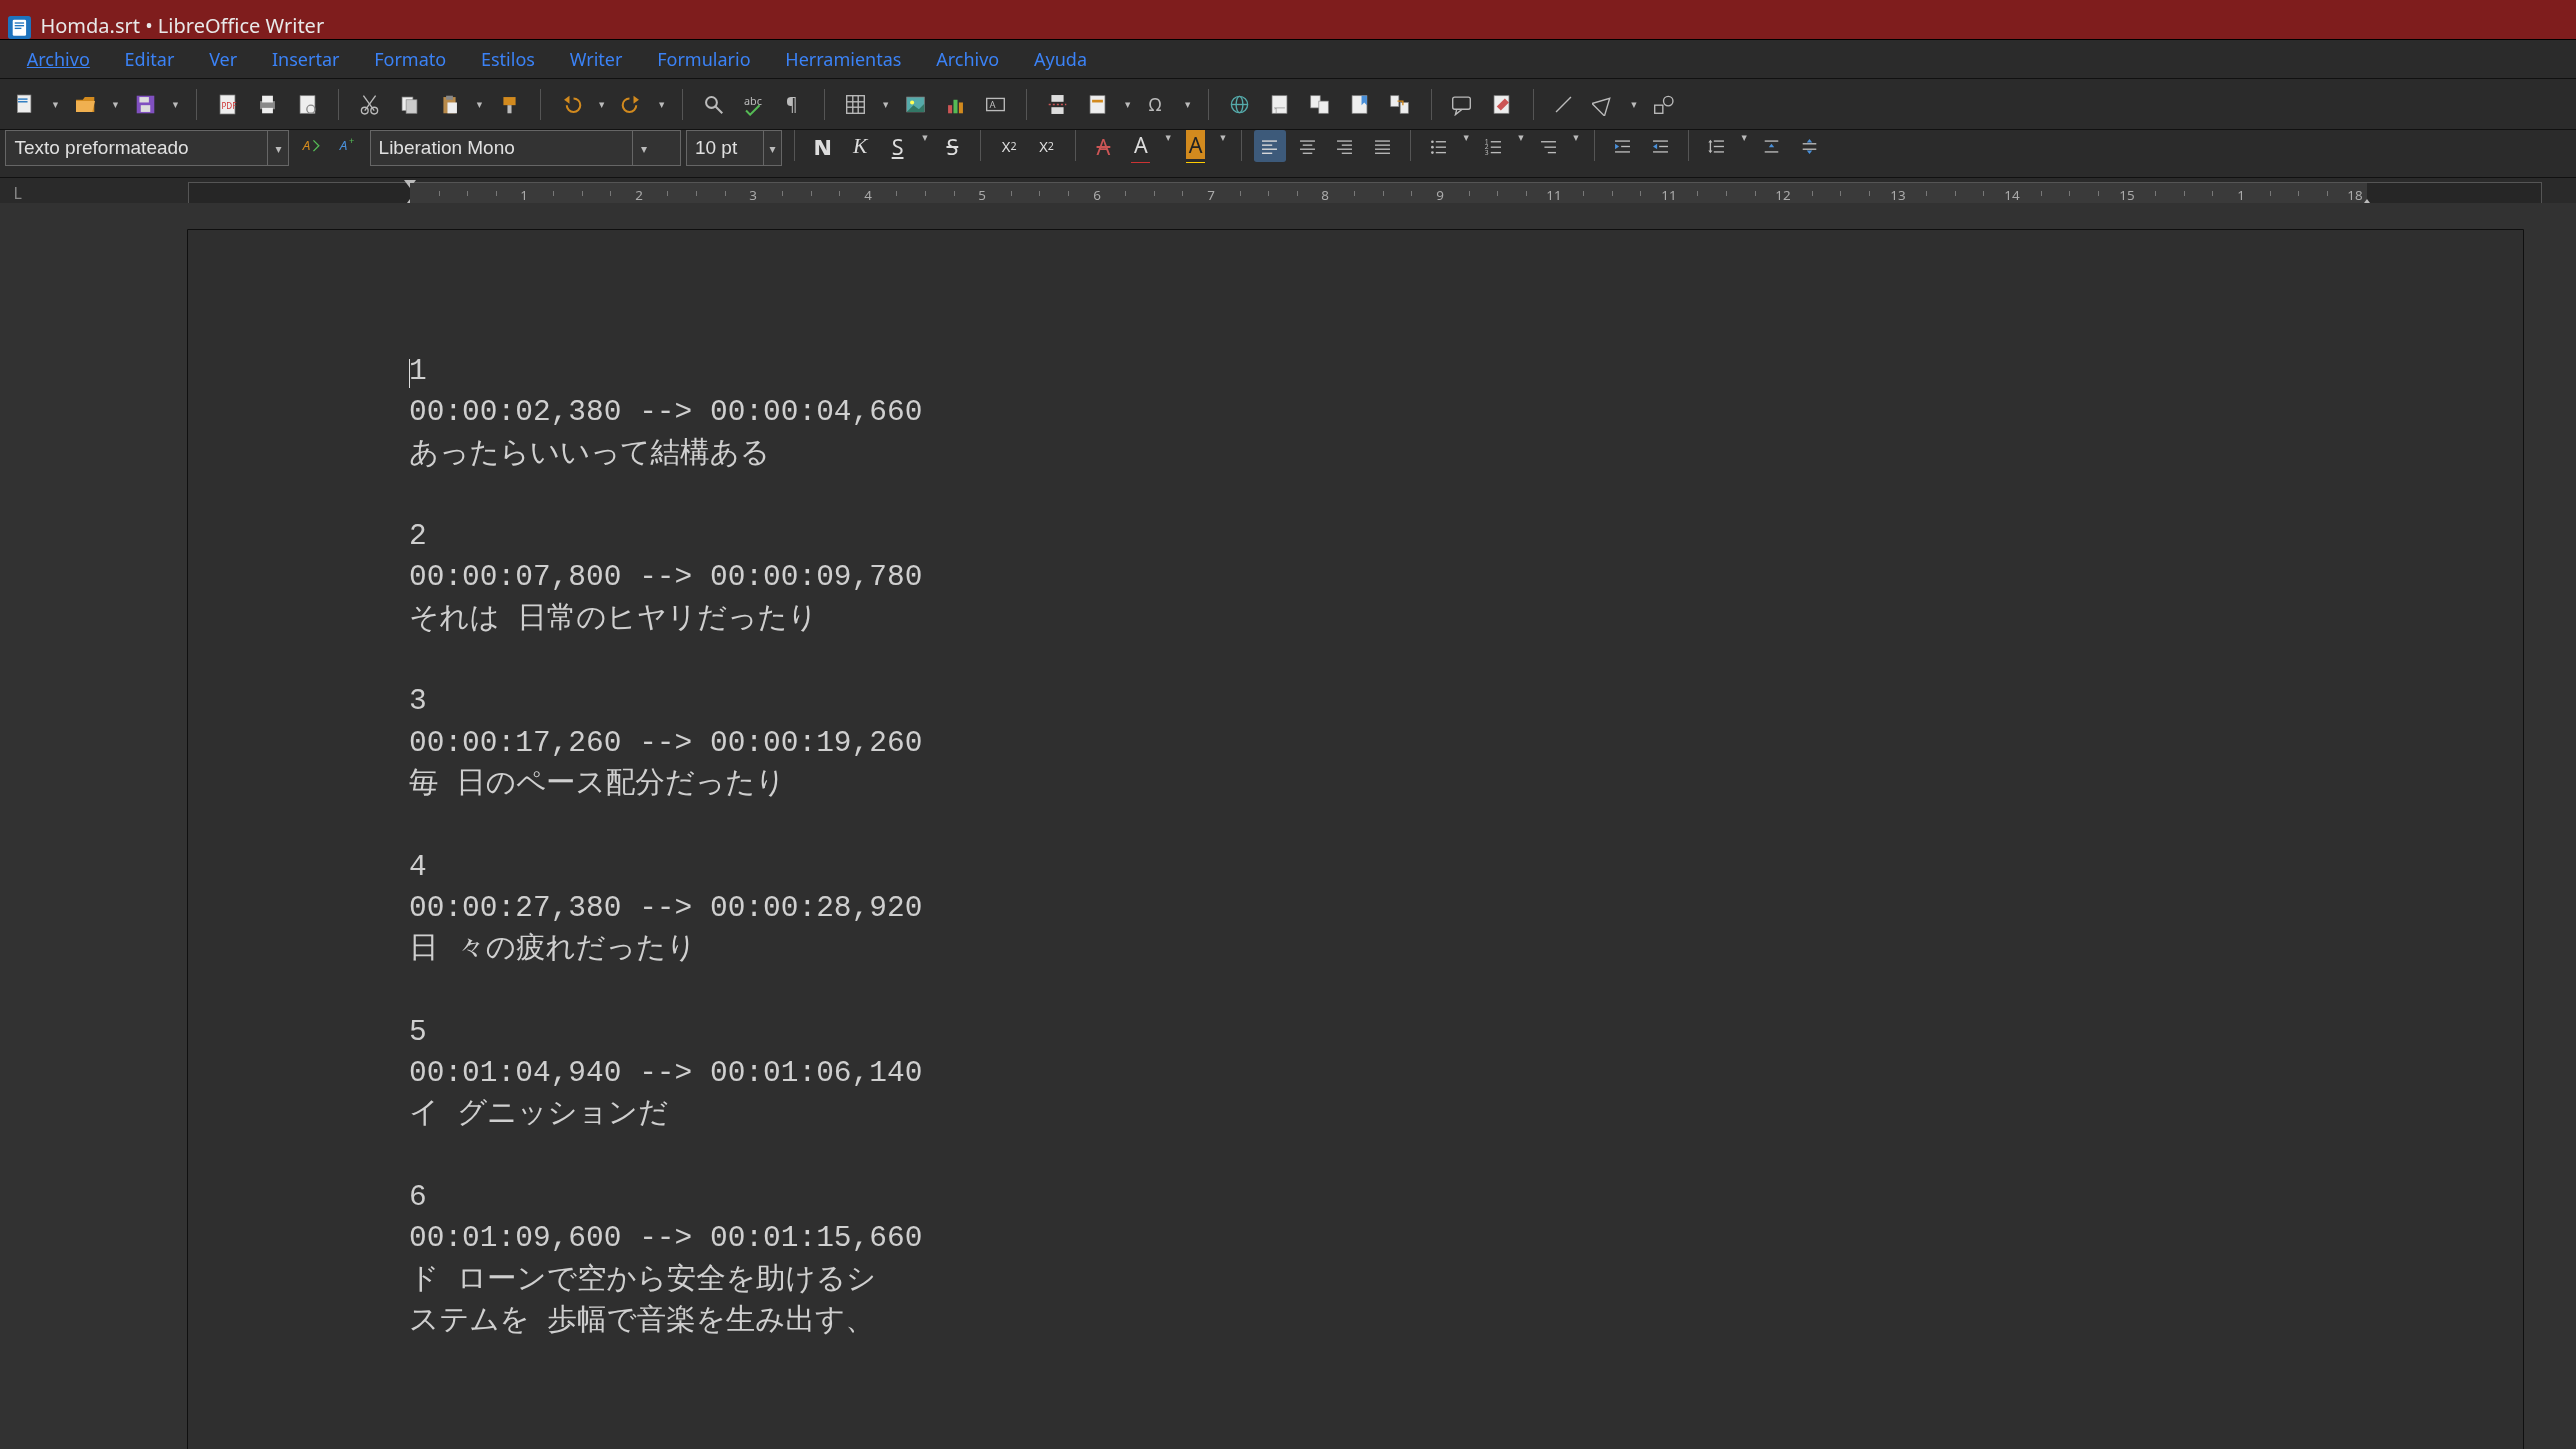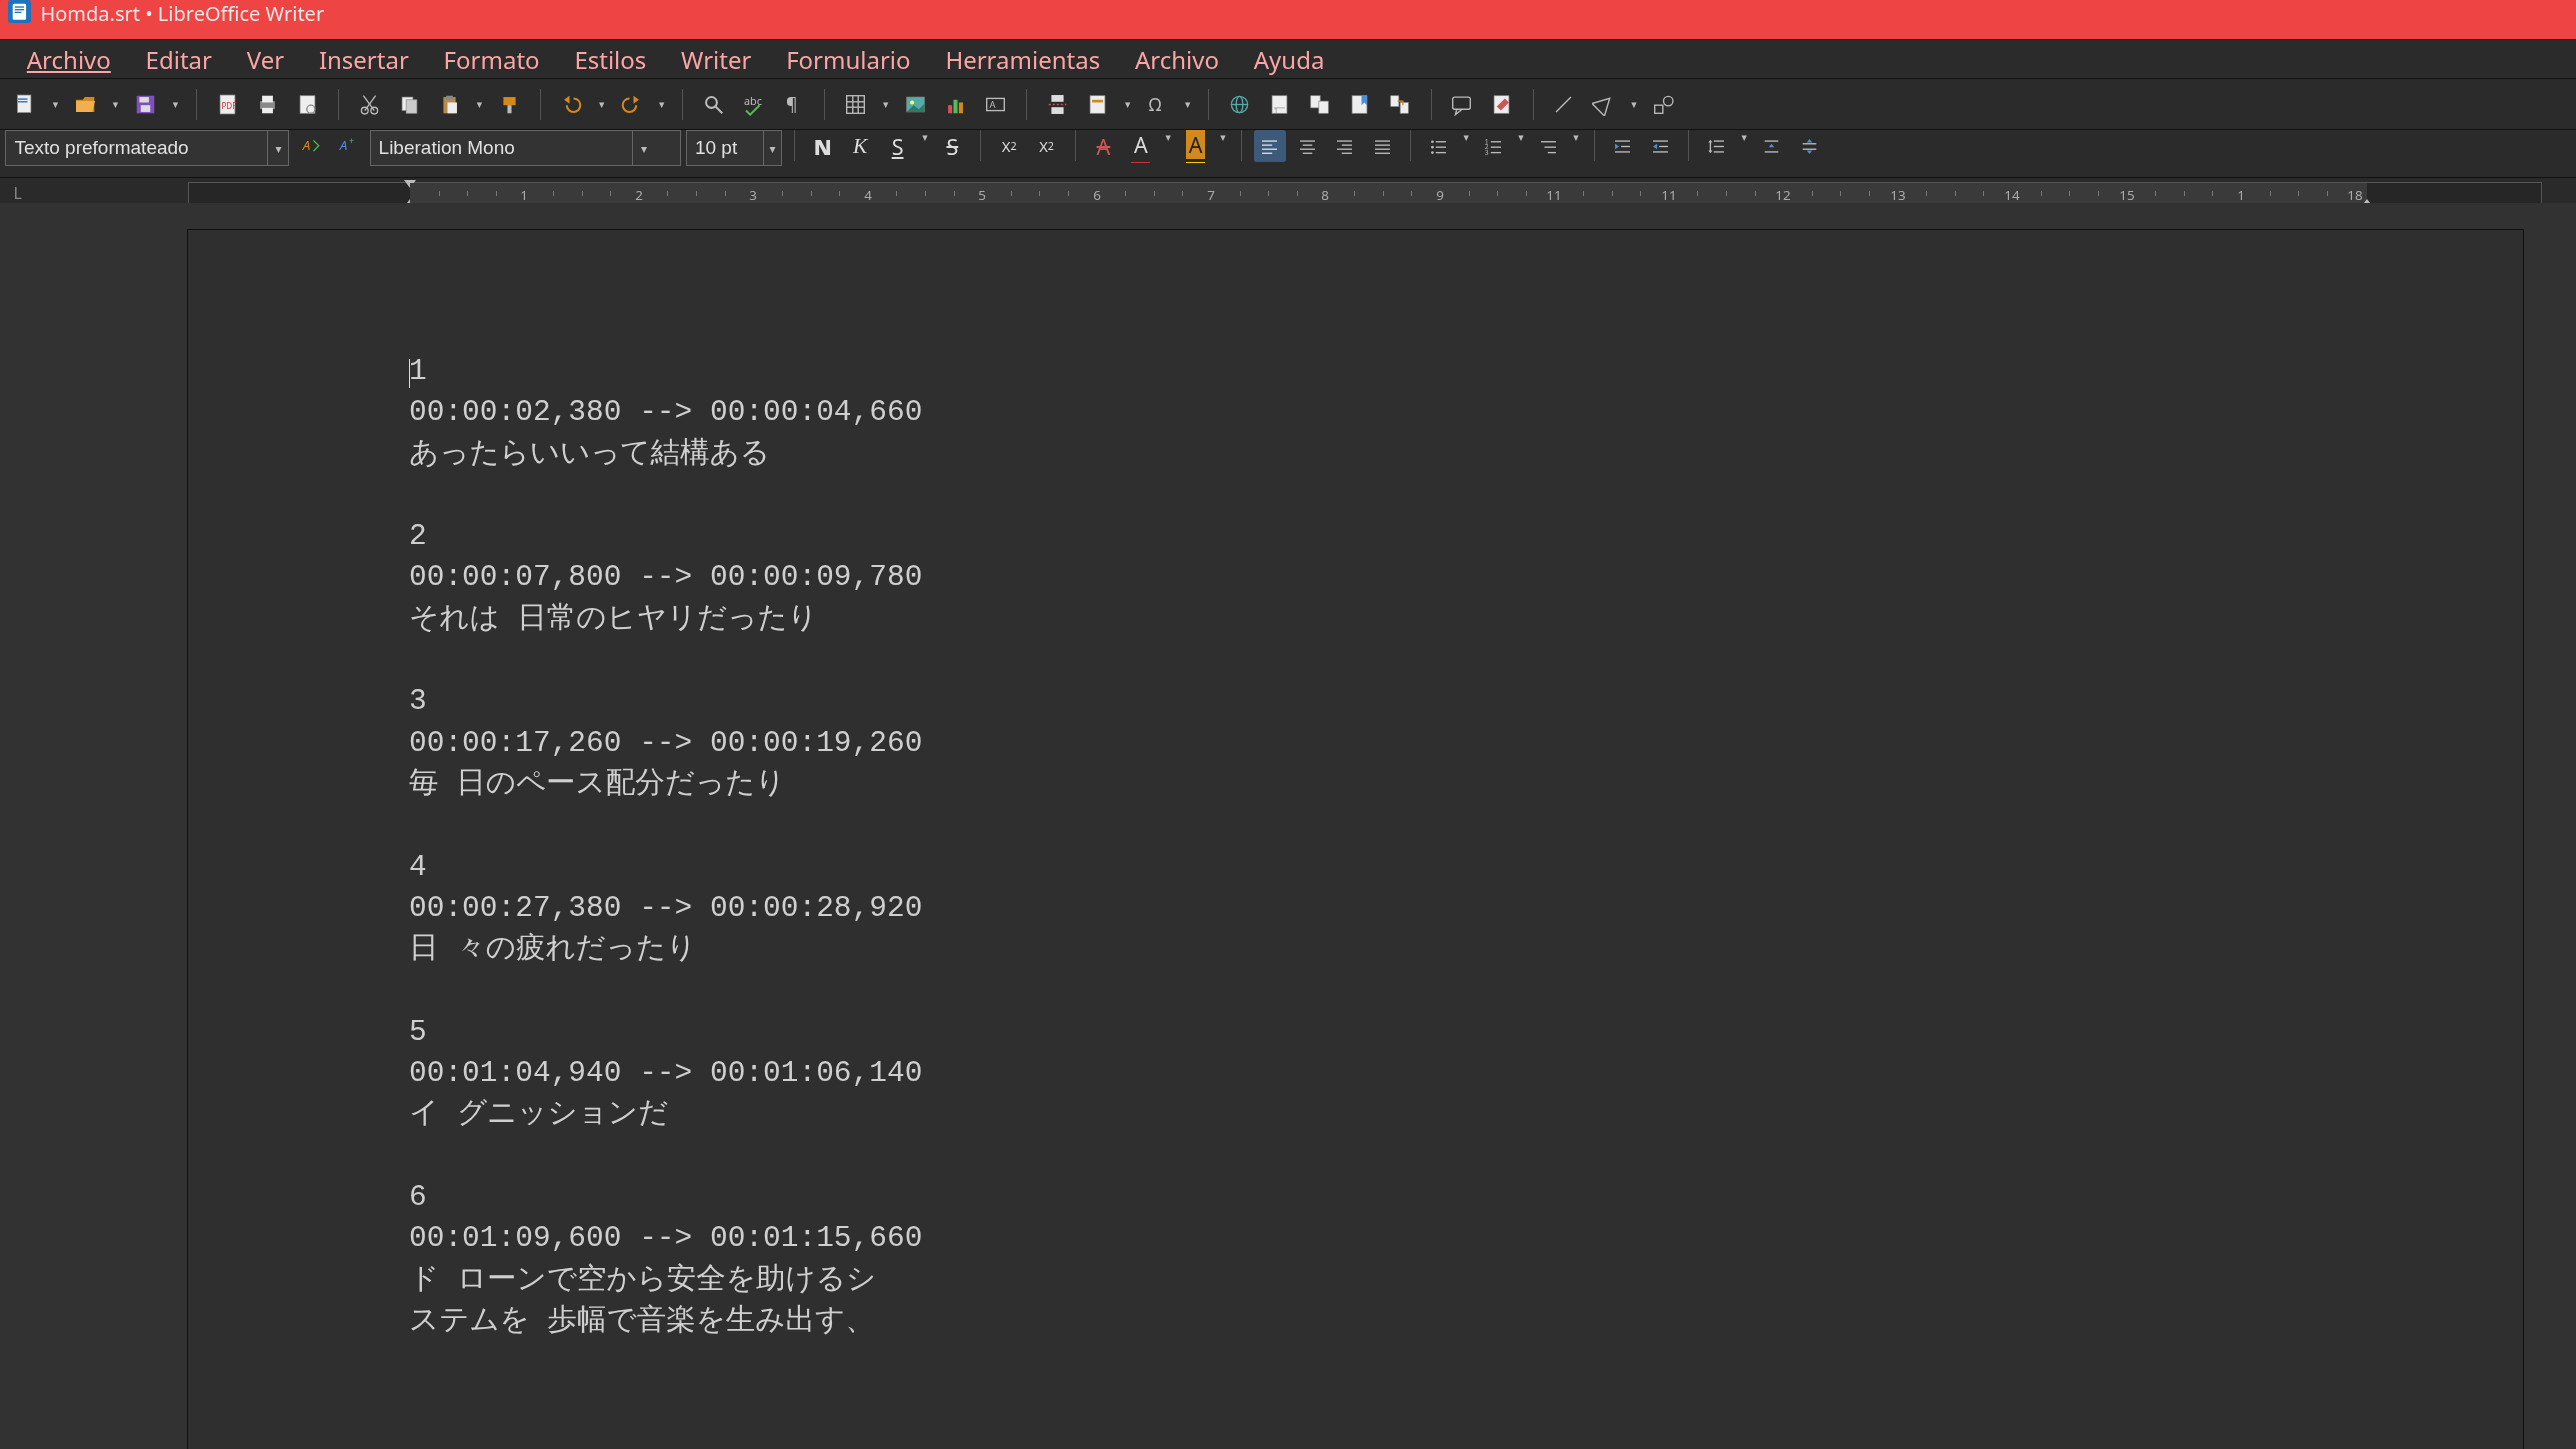--- a/index.html
+++ b/index.html
@@ -9,23 +9,23 @@
     height: 1449px;
     background: #1e1e1e;
     font-family: "Segoe UI", "Noto Sans", sans-serif;
     color: #d0d0d0;
     overflow: hidden;
     font-size: 19px;
   }
   
   .title-bar {
     height: 39px;
-    background: #ef4444;
+    background: #7f1d1d;
     display: flex;
-    align-items: flex-start;
+    align-items: flex-end;
     padding-left: 8px;
     border-bottom: 0.7px solid #000;
   }
   .title-bar .doc-icon {
     width: 23px;
     height: 23px;
     background: #1e73be;
     border-radius: 2.7px;
     margin-right: 9.4px;
     display:flex;
@@ -39,22 +39,22 @@
   .menu-bar {
     height: 38px;
     background: #2b2b2b;
     display: flex;
     align-items: center;
     padding-left: 9.4px;
     border-bottom: 0.7px solid #111;
   }
   .menu-item {
     padding: 4px 17.4px;
-    font-size: 24px;
-    color: #fca5a5;
+    font-size: 18px;
+    color: #3b82f6;
     cursor: default;
   }
   .menu-item .accel { text-decoration: underline; }
   
   .toolbar {
     height: 50px;
     background: #2b2b2b;
     display: flex;
     align-items: center;
     padding-left: 9.4px;

